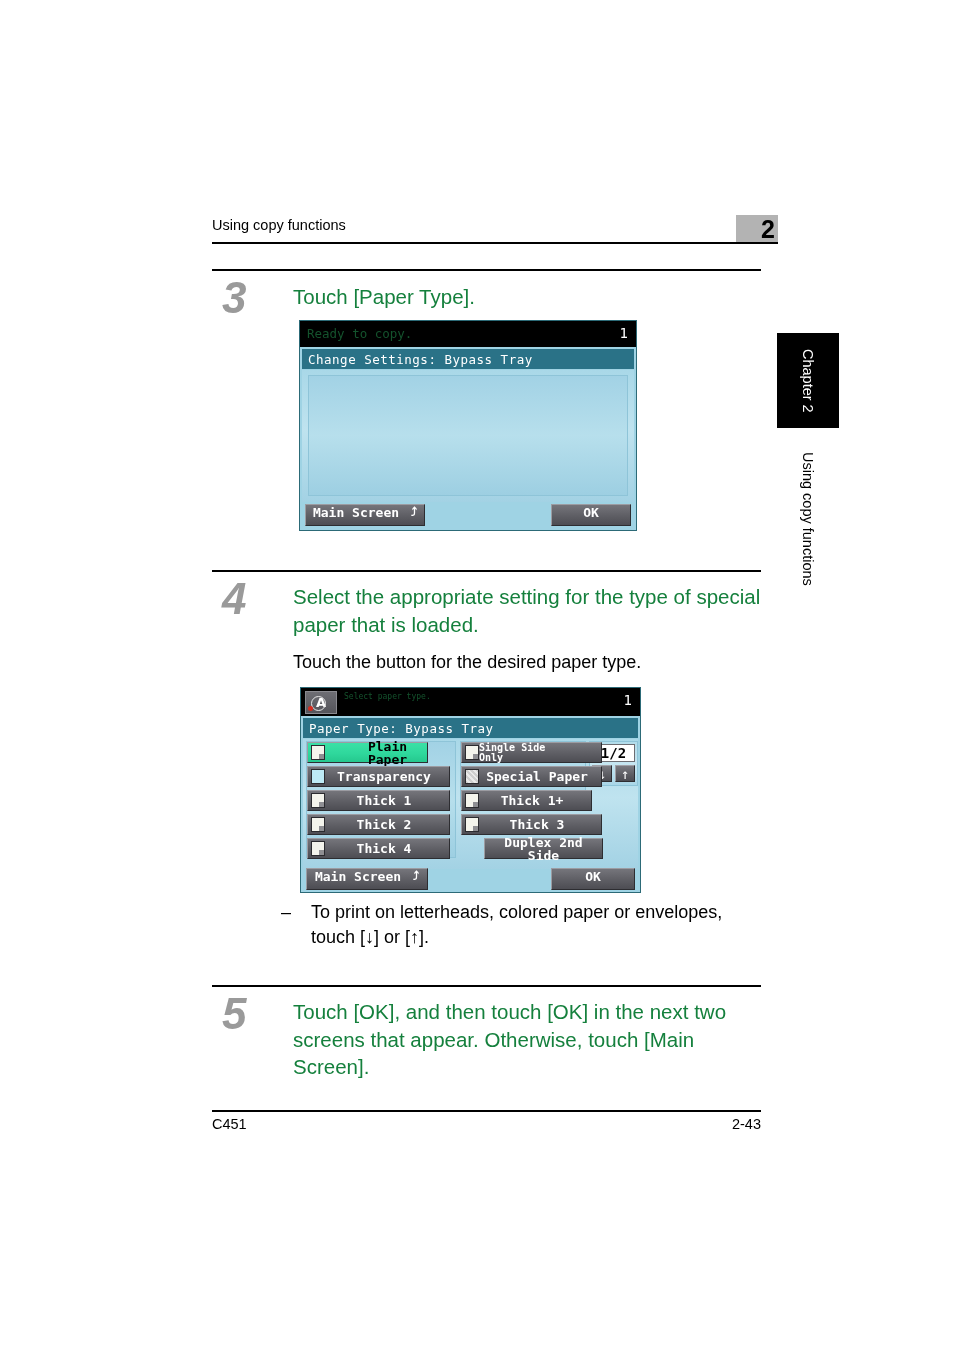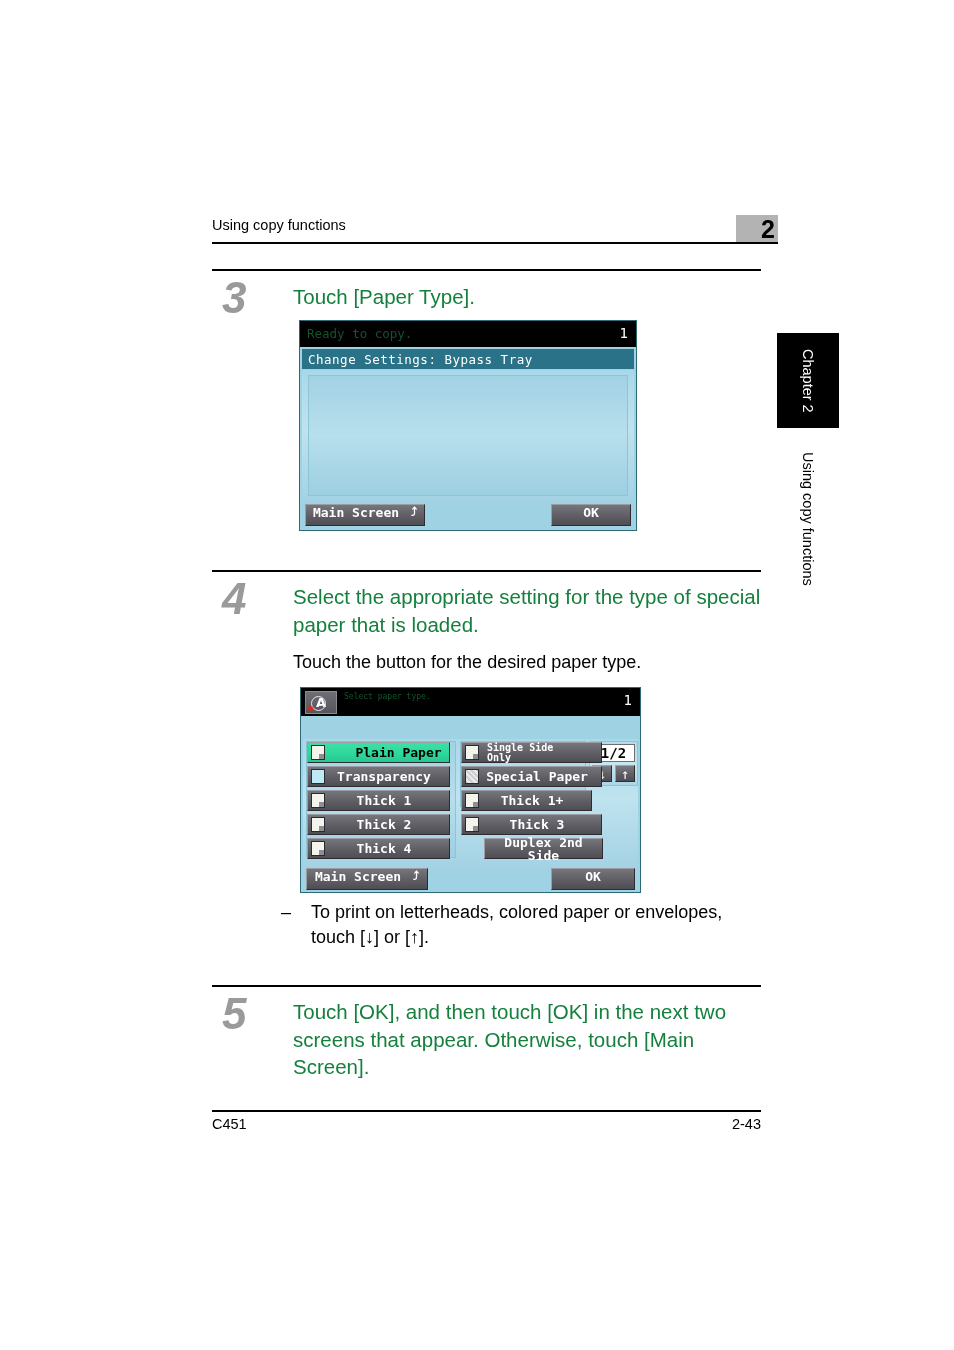--- a/index.html
+++ b/index.html
@@ -160,21 +160,21 @@
   }
   .ptbtn .swatch.fold::after {
     content: ""; position: absolute; right: 0; bottom: 0;
     width: 5px; height: 5px;
     background: #8f8f93;
   }
   .ptbtn .lbl {
     flex: 1 1 auto; text-align: center; padding-right: 6px;
     white-space: pre-line; line-height: 1.0; font-weight: bold;
   }
-  .ptbtn .lbl.two { font-size: 10px; text-align: left; padding-left: 8px; }
+  .ptbtn .lbl.two { font-size: 10px; text-align: left; }
   .ptbtn.nocheck .lbl { padding-right: 0; }
 
   .page-ind-box {
     position: absolute;
     background: #ffffff; border: 1px solid #6d6d72;
     display: flex; align-items: center; justify-content: center;
     color: #000; font-size: 14px; font-weight: bold;
     font-family: "DejaVu Sans Mono", monospace;
   }
   .arrowbtn {
@@ -279,36 +279,37 @@
 
     <div class="sel-icon" style="left:4px; top:3px; width:32px; height:23px;">
       <span class="glyph">A</span>
       <span class="ring"></span>
       <span class="dot"></span>
     </div>
 
     <div class="lcd-topbar-msg" style="left:43px; top:4px; font-size:8px;">Select paper type.</div>
     <div class="lcd-topbar-count" style="top:4px; font-size:14px;">1</div>
 
+    <div class="lcd-titlebar" style="top:30px; width:335px; height:20px; font-size:12.5px;">Paper Type: Bypass Tray</div>
 
     <div class="lcd-body" style="left:2px; top:51px; width:335px; height:130px;">
       <div class="lcd-inner" style="left:3px; top:2px; width:150px; height:117px;"></div>
       <div class="lcd-inner" style="left:157px; top:2px; width:126px; height:66px;"></div>
     </div>
 
     <div class="nav-panel" style="left:288px; top:53px; width:49px; height:45px;"></div>
     <div class="page-ind-box" style="left:291px; top:56px; width:43px; height:18px;">1/2</div>
     <div class="arrowbtn" style="left:291px; top:77px; width:20px; height:17px;">
       <span>↓</span>
     </div>
     <div class="arrowbtn" style="left:314px; top:77px; width:20px; height:17px;">
       <span>↑</span>
     </div>
 
-    <div class="ptbtn selected" style="left:6px; top:54px; width:143px;gap:29px;">
+    <div class="ptbtn selected" style="left:6px; top:54px; width:121px;gap:29px;">
       <span class="swatch fold"></span>
       <span class="lbl">Plain Paper</span>
     </div>
     <div class="ptbtn" style="left:6px; top:78px; width:143px;">
       <span class="swatch transparency"></span>
       <span class="lbl">Transparency</span>
     </div>
     <div class="ptbtn" style="left:6px; top:102px; width:143px;">
       <span class="swatch fold"></span>
       <span class="lbl">Thick 1</span>

